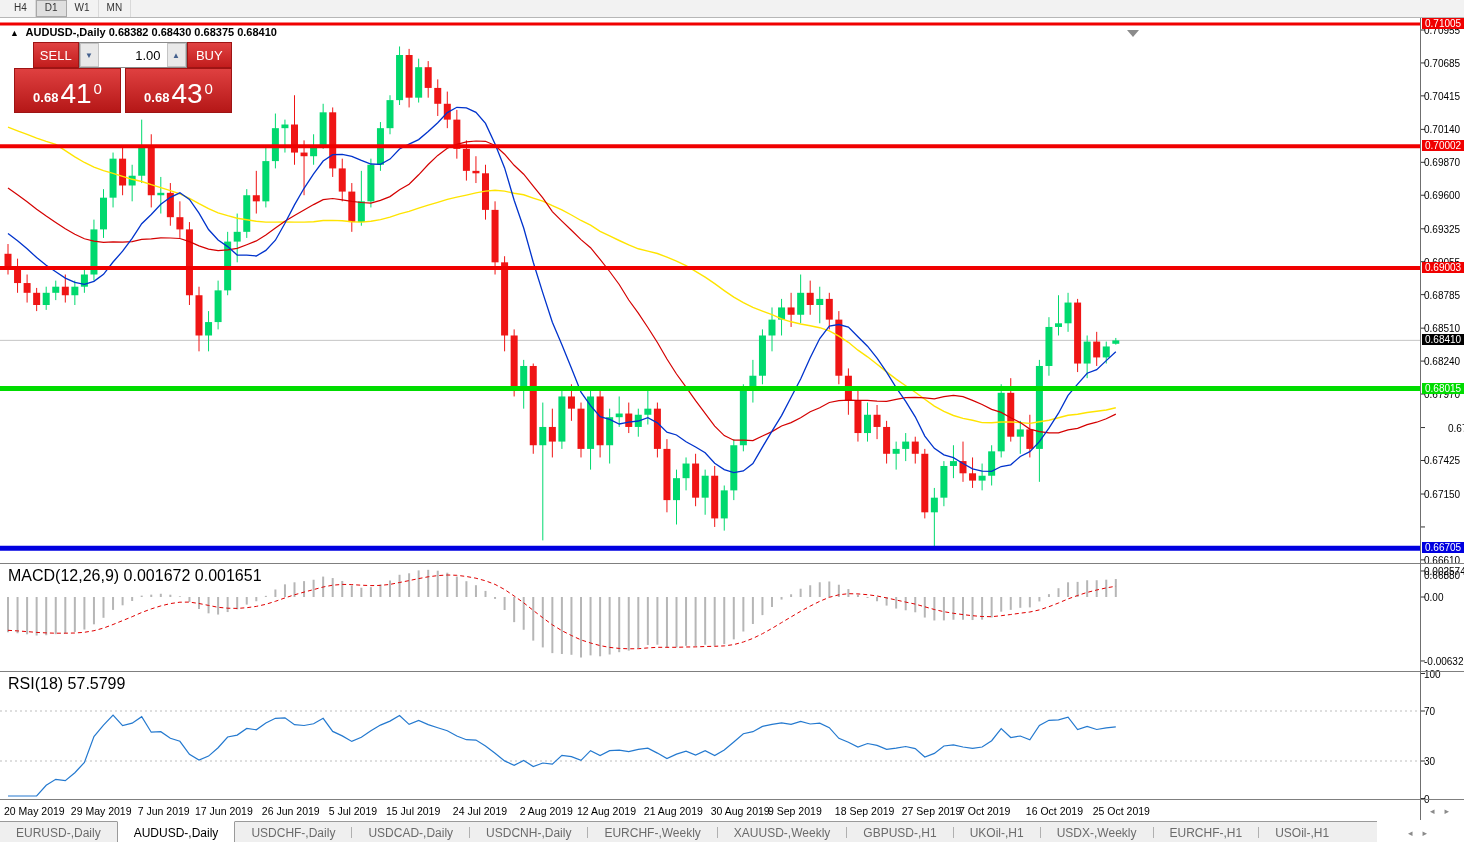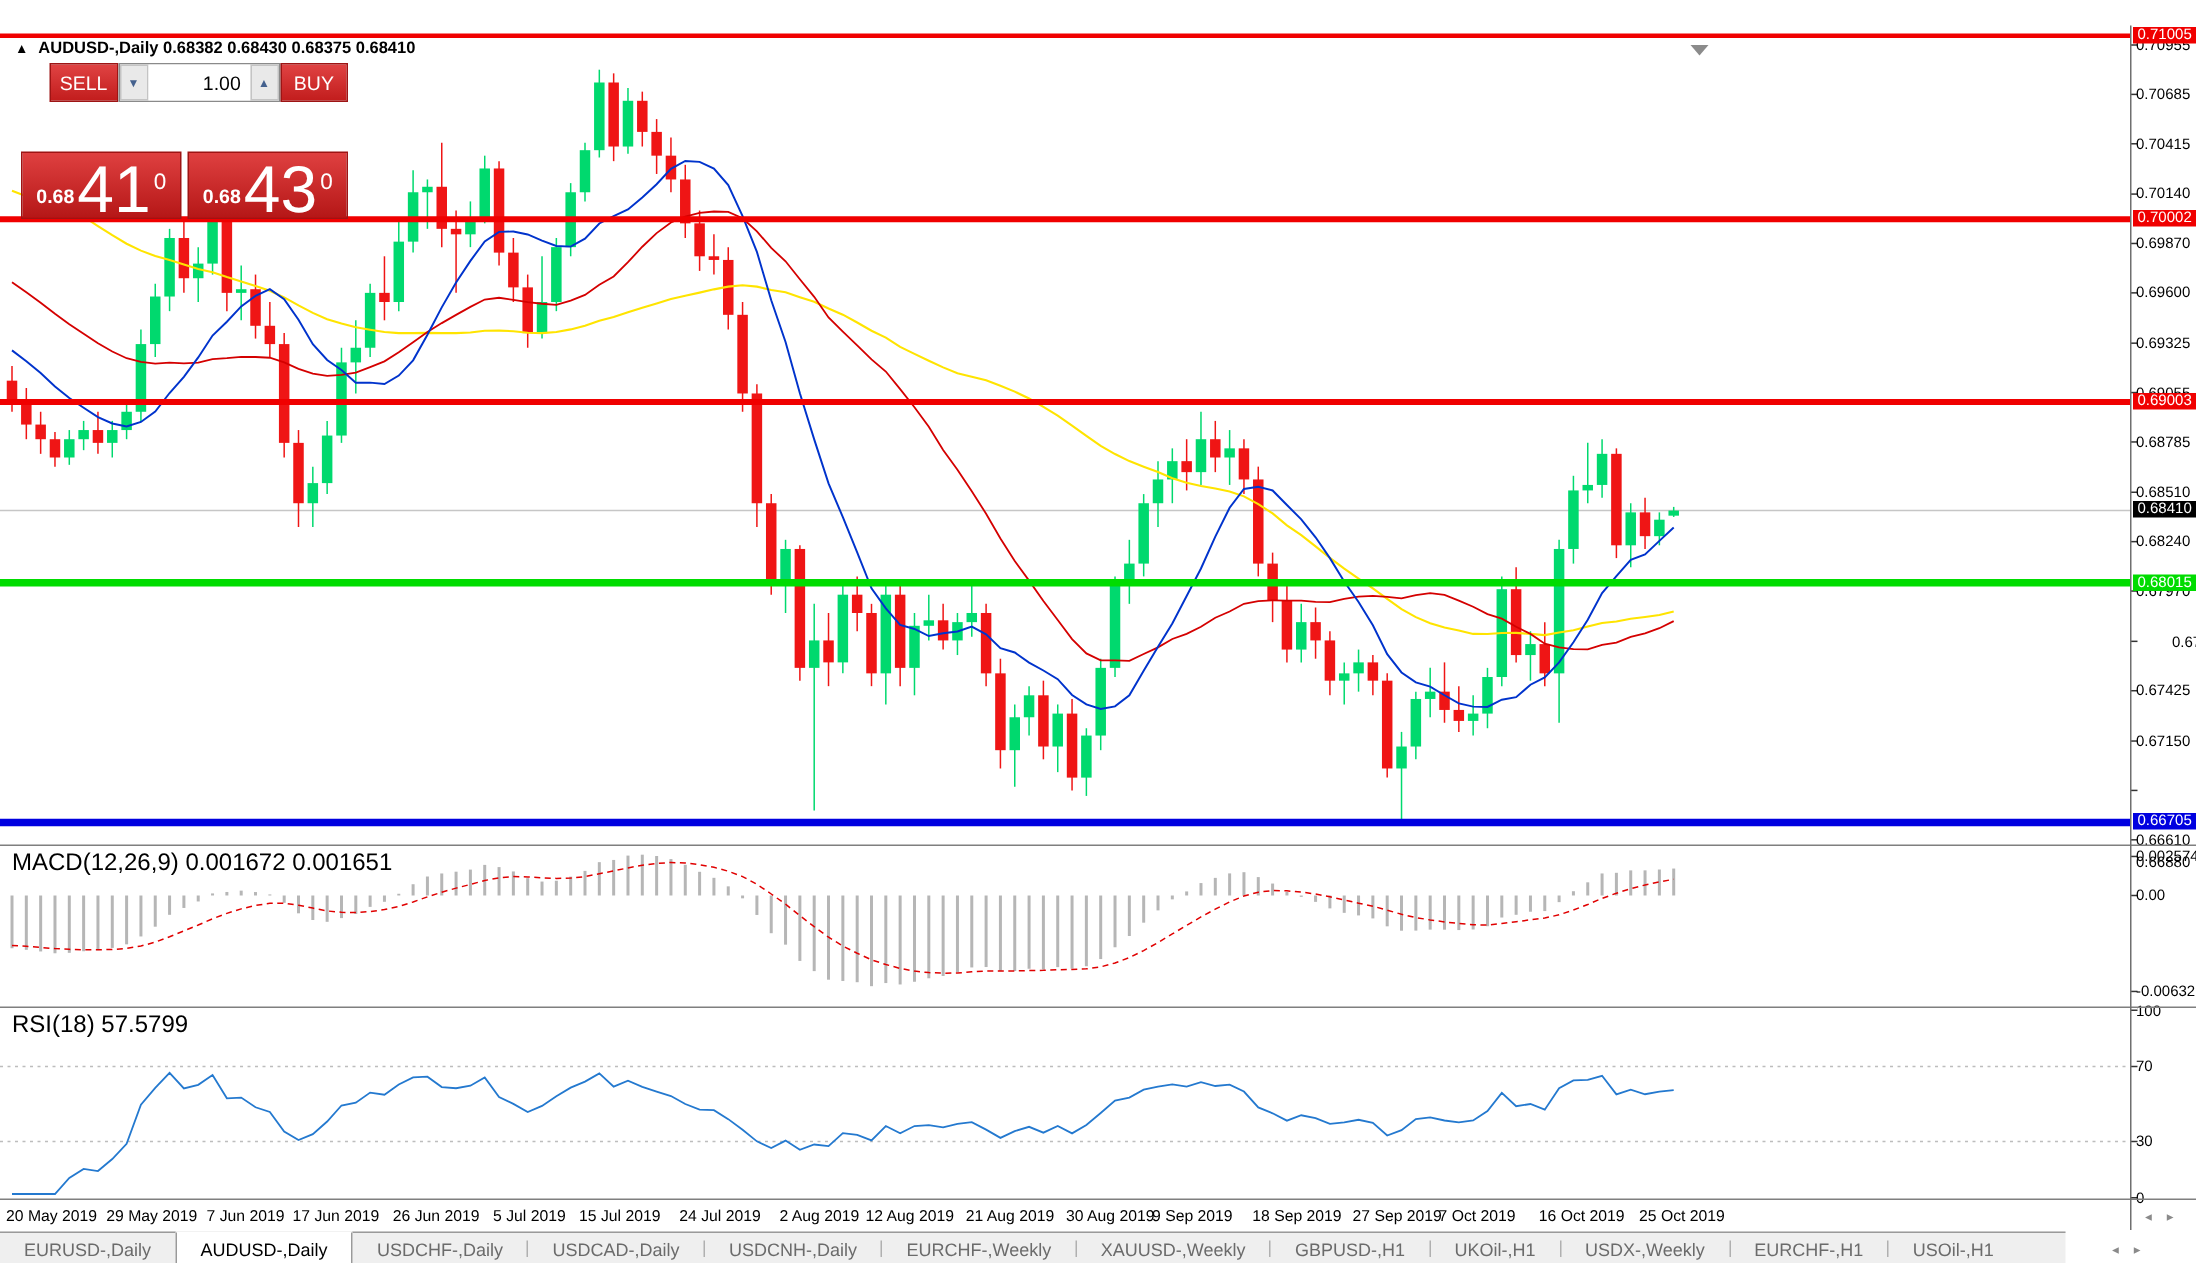--- a/index.html
+++ b/index.html
@@ -17,23 +17,23 @@
   #chart-title{position:absolute;left:10px;top:26px;font-size:11px;font-weight:bold;color:#000;z-index:5;}
   #chart-title .tri{font-size:9px;margin-right:4px;}
   
   #trade-panel{position:absolute;left:14px;top:42px;z-index:5;width:218px;}
   #tp-top{display:flex;height:26px;margin-left:19px;}
   .tp-btn{width:58px;background:linear-gradient(#e04343,#c21d1d);color:#fff;font-size:13px;display:flex;align-items:center;justify-content:center;cursor:pointer;border:1px solid #9e1414;}
   #tp-vol{flex:1;display:flex;background:#fff;border:1px solid #8a8a8a;align-items:stretch;}
   .spin{width:17px;background:#e9e9e9;color:#44618e;font-size:8px;display:flex;align-items:center;justify-content:center;cursor:pointer;border:1px solid #c4c4c4;}
   #vol-input{flex:1;border:0;outline:0;font-size:13px;text-align:right;padding-right:6px;font-family:"Liberation Sans",sans-serif;width:60px;}
   #tp-prices{display:flex;gap:4px;}
-  .price-box{flex:1;height:40px;background:linear-gradient(#df4040,#b51717);color:#fff;display:flex;align-items:flex-end;justify-content:center;padding-bottom:3px;cursor:pointer;border:1px solid #9e1414;margin-top:33px;}
+  .price-box{flex:1;height:40px;background:linear-gradient(#df4040,#b51717);color:#fff;display:flex;align-items:flex-end;justify-content:center;padding-bottom:3px;cursor:pointer;border:1px solid #9e1414;}
   .price-small{font-size:13px;font-weight:bold;margin-bottom:4px;}
-  .price-big{font-size:44px;line-height:30px;margin-left:2px;}
+  .price-big{font-size:28px;line-height:30px;margin-left:2px;}
   .price-sup{font-size:15px;margin-left:2px;margin-bottom:12px;}
   
   .axis-tick-label{position:absolute;left:1424px;width:40px;font-size:10px;color:#000;z-index:3;}
   .axis-box{position:absolute;left:1422px;width:42px;font-size:10px;color:#fff;padding:0 0 0 3px;z-index:5;}
   
   .ind-label{position:absolute;left:8px;font-size:16px;color:#000;z-index:5;}
   
   #shift-marker{position:absolute;left:1127px;top:30px;width:0;height:0;border-left:6px solid transparent;border-right:6px solid transparent;border-top:7px solid #8b8b8b;z-index:5;}
   
   #date-axis{position:absolute;left:0;top:800px;width:1184px;height:20px;background:#fff;z-index:4;}
@@ -46,20 +46,27 @@
   #tab-bar{position:absolute;left:0;top:821px;width:1377px;height:21px;background:#efefef;border-top:1px solid #9a9a9a;display:flex;align-items:stretch;z-index:5;}
   .tab{font-size:12px;color:#6b6b6b;display:flex;align-items:center;padding:0 16px;cursor:pointer;white-space:nowrap;}
   .tab.active{background:#fff;color:#000;border-left:1px solid #9a9a9a;border-right:1px solid #9a9a9a;margin-top:-1px;border-top:1px solid #fff;}
   .tab-sep{width:1px;height:11px;background:#b0b0b0;align-self:center;}
 </style>
 </head>
 <body>
 
 <div id="app">
 
+  <div id="tf-toolbar">
+      <div class="tf-spacer"></div>
+      <div class="tf-btn">H4</div>
+      <div class="tf-btn active">D1</div>
+      <div class="tf-btn">W1</div>
+      <div class="tf-btn">MN</div>
+    </div>
 
   <svg id="chart-svg" width="1464" height="842">
       <rect x="0" y="17" width="1464" height="803" fill="#ffffff"></rect>
       <line x1="0" y1="340.36585365853625" x2="1420" y2="340.36585365853625" stroke="#c6c6c6" stroke-width="1"></line>
       <line x1="8" y1="244.02439024390324" x2="8" y2="274.5121951219514" stroke="#ef1515" stroke-width="1"></line>
       <rect x="4.5" y="253.78048780487777" width="7" height="13.414634146341342" fill="#ef1515"></rect>
       <line x1="17.55" y1="258.6585365853664" x2="17.55" y2="292.80487804878135" stroke="#ef1515" stroke-width="1"></line>
       <rect x="14.05" y="267.1951219512191" width="7" height="15.853658536586295" fill="#ef1515"></rect>
       <line x1="27.1" y1="274.5121951219514" x2="27.1" y2="302.56097560975587" stroke="#ef1515" stroke-width="1"></line>
       <rect x="23.6" y="283.0487804878054" width="7" height="9.756097560975945" fill="#ef1515"></rect>

